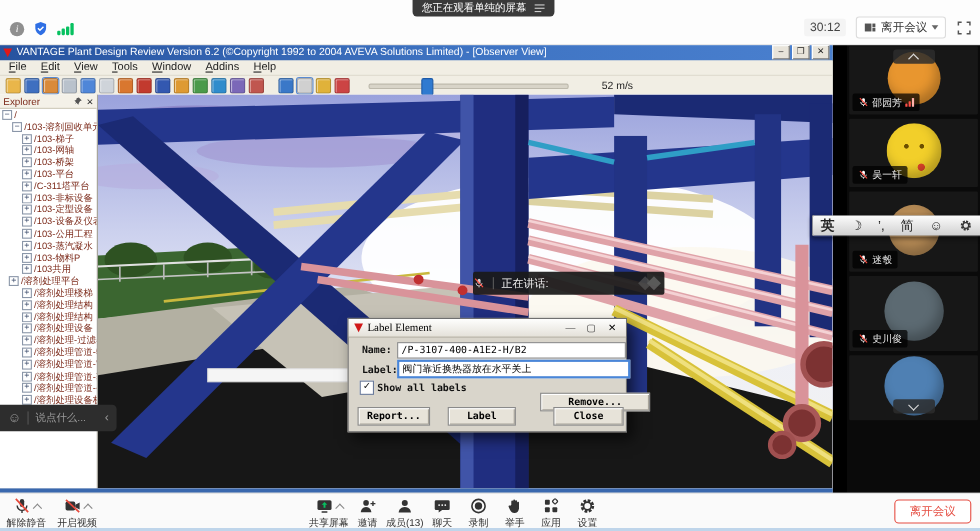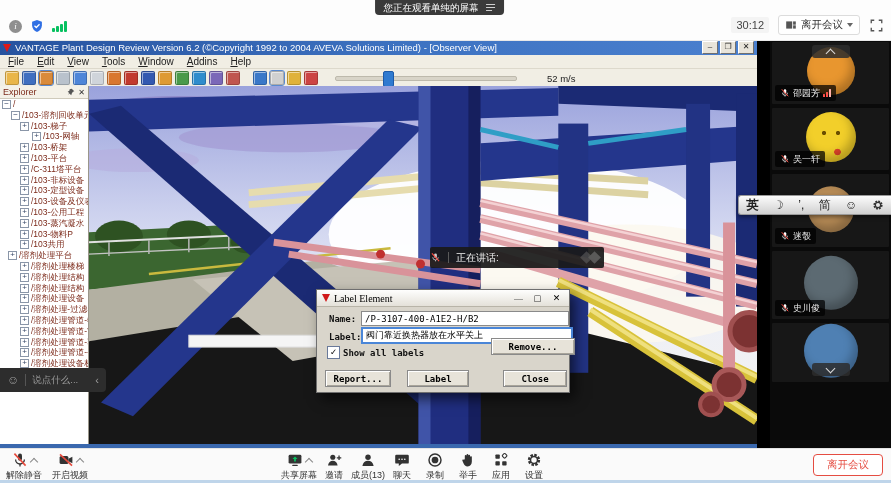--- a/index.html
+++ b/index.html
@@ -220,21 +220,21 @@
           <span class="sp"></span>
           <svg viewBox="0 0 12 12">
               <path d="M7 1l4 4-2.2.6L7 8.5 6.4 11 3.6 8.2 1.4 10.4l1.8-2.8L1 5.2 3.4 4.4 4 2z" fill="#555"></path>
             </svg>
           <span class="exp-x">✕</span>
         </div>
         <div id="tree">
             <div class="trow" style="padding-left: 2px;"><span class="expbox">−</span><span>/</span></div>
             <div class="trow" style="padding-left: 11px;"><span class="expbox">−</span><span>/103-溶剂回收单元</span></div>
             <div class="trow" style="padding-left: 20px;"><span class="expbox">+</span><span>/103-梯子</span></div>
-            <div class="trow" style="padding-left: 32px;"><span class="expbox">+</span><span>/103-网轴</span></div>
+            <div class="trow" style="padding-left: 20px;"><span class="expbox">+</span><span>/103-网轴</span></div>
             <div class="trow" style="padding-left: 20px;"><span class="expbox">+</span><span>/103-桥架</span></div>
             <div class="trow" style="padding-left: 20px;"><span class="expbox">+</span><span>/103-平台</span></div>
             <div class="trow" style="padding-left: 20px;"><span class="expbox">+</span><span>/C-311塔平台</span></div>
             <div class="trow" style="padding-left: 20px;"><span class="expbox">+</span><span>/103-非标设备</span></div>
             <div class="trow" style="padding-left: 20px;"><span class="expbox">+</span><span>/103-定型设备</span></div>
             <div class="trow" style="padding-left: 20px;"><span class="expbox">+</span><span>/103-设备及仪表</span></div>
             <div class="trow" style="padding-left: 20px;"><span class="expbox">+</span><span>/103-公用工程</span></div>
             <div class="trow" style="padding-left: 20px;"><span class="expbox">+</span><span>/103-蒸汽凝水</span></div>
             <div class="trow" style="padding-left: 20px;"><span class="expbox">+</span><span>/103-物料P</span></div>
             <div class="trow" style="padding-left: 20px;"><span class="expbox">+</span><span>/103共用</span></div>
@@ -378,21 +378,21 @@
       <span class="dlg-wbtn">—</span>
       <span class="dlg-wbtn">▢</span>
       <span class="dlg-wbtn close">✕</span>
     </div>
     <span class="dlg-lbl" style="left:12px;top:24px;">Name:</span>
     <input class="dlg-field" style="left: 44px; top: 21px; width: 200px;" readonly="" value="/P-3107-400-A1E2-H/B2">
     <span class="dlg-lbl" style="left:12px;top:42px;">Label:</span>
     <input class="dlg-field focus" style="left: 44px; top: 37px; width: 202px;" readonly="" value="阀门靠近换热器放在水平关上">
     <span class="dlg-check">✓</span>
     <span class="dlg-lbl" style="left:26px;top:58px;">Show all labels</span>
-    <span class="dlg-btn" style="left:174px;top:48px;width:84px;">Remove...</span>
+    <span class="dlg-btn" style="left:174px;top:67px;width:100px;">Remove...</span>
     <span class="dlg-btn" style="left:8px;top:80px;width:66px;">Report...</span>
     <span class="dlg-btn" style="left:90px;top:80px;width:62px;">Label</span>
     <span class="dlg-btn" style="left:186px;top:80px;width:64px;">Close</span>
   </div>
 
   <div class="sidebar" id="sidebar">
       <div class="tile" style="height: 62px;">
         <div class="avatar" style="height: 48px; width: 48px; background-color: rgb(232, 150, 47);"></div>
         <div class="namebar">
           <span class="micw">

